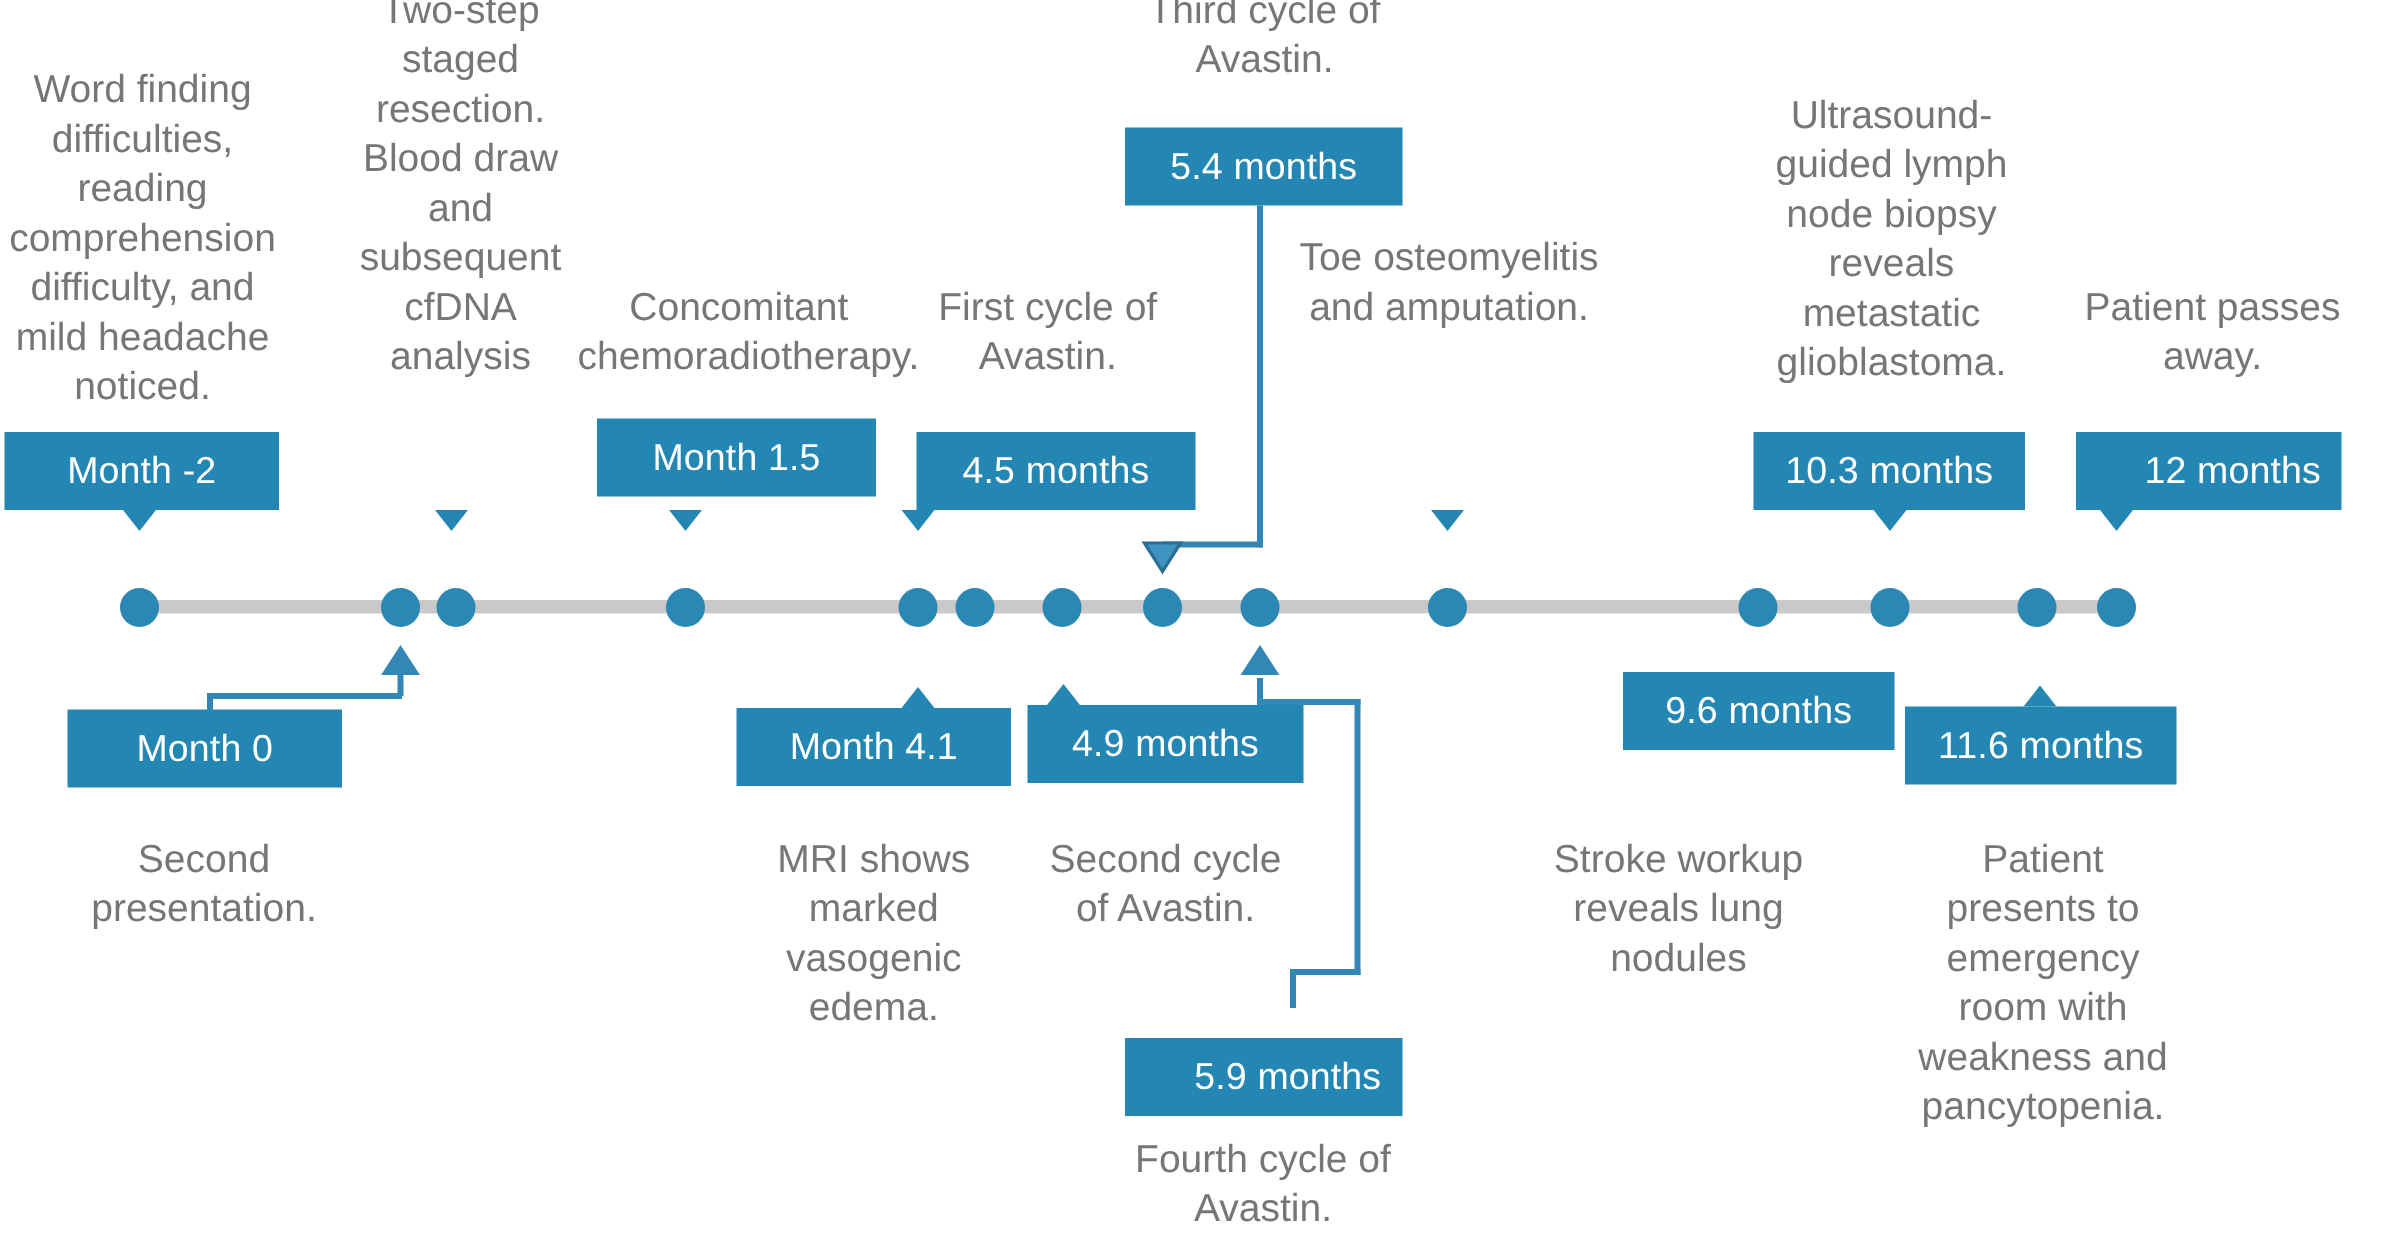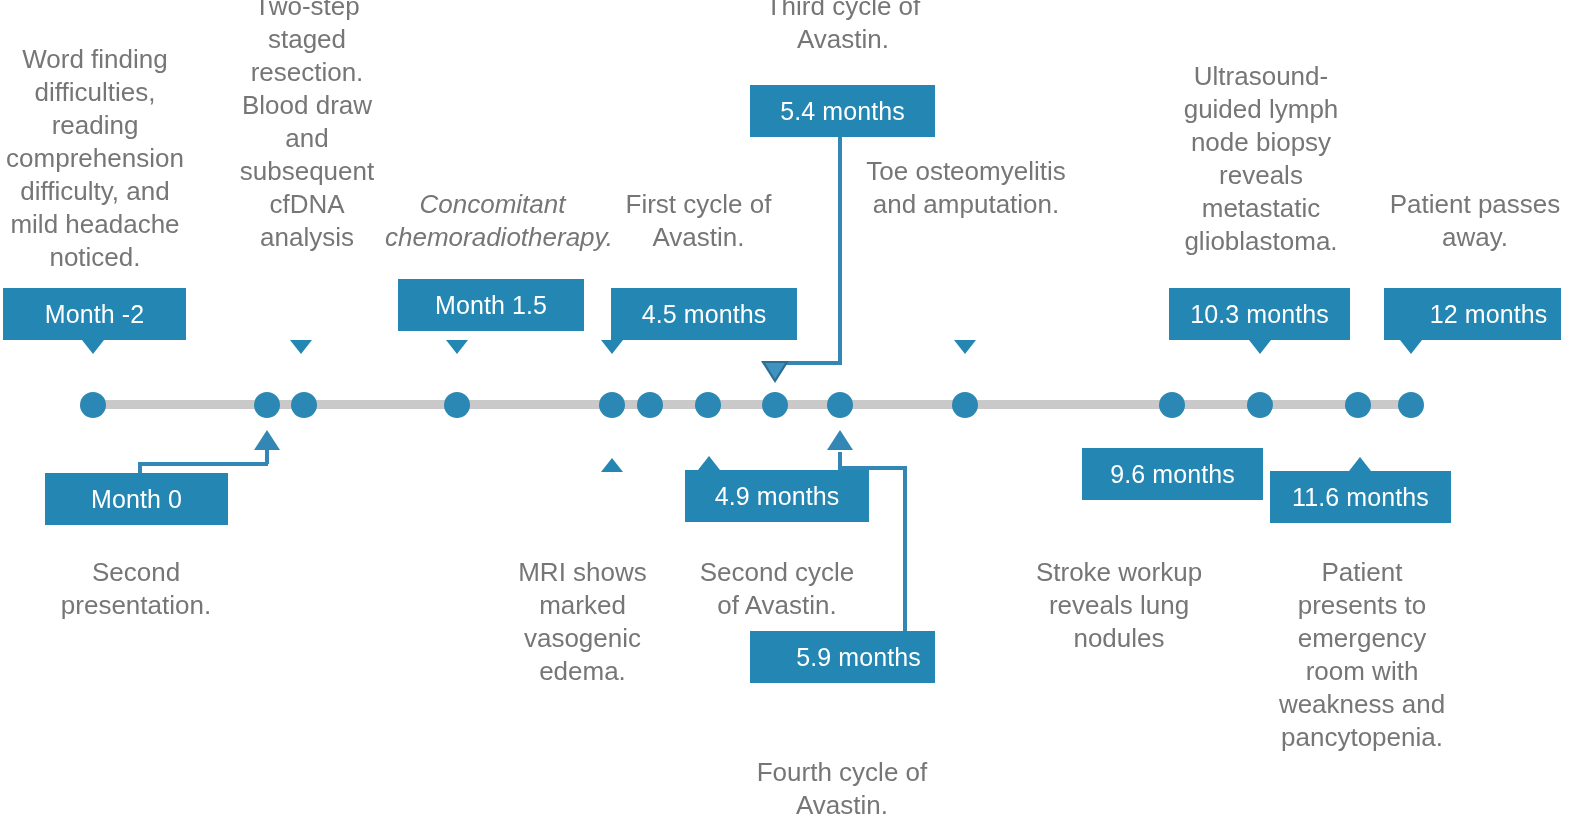--- a/index.html
+++ b/index.html
@@ -113,21 +113,21 @@
 </style>
 </head>
 <body>
 
 <div id="canvas">
 
   <div class="caption" style="left:2px; top:43px; width:186px;">Word finding difficulties, reading comprehension difficulty, and mild headache noticed.</div>
 
   <div class="caption" style="left:226px; top:-10px; width:162px;">Two-step staged resection. Blood draw and subsequent cfDNA analysis</div>
 
-  <div class="caption" style="left:385px; top:188px; width:215px;font-style:italic;">Concomitant chemoradiotherapy.</div>
+  <div class="caption" style="left:385px; top:188px; width:215px;">Concomitant chemoradiotherapy.</div>
 
   <div class="caption" style="left:611px; top:188px; width:175px;">First cycle of Avastin.</div>
 
   <div class="caption" style="left:748px; top:-10px; width:190px;">Third cycle of Avastin.</div>
 
   <div class="caption" style="left:1170px; top:60px; width:182px;">Ultrasound-guided lymph node biopsy reveals metastatic glioblastoma.</div>
 
   <div class="caption" style="left:861px; top:155px; width:210px;">Toe osteomyelitis and amputation.</div>
 
   <div class="caption" style="left:1382px; top:188px; width:186px;">Patient passes away.</div>
@@ -176,38 +176,39 @@
   <div class="node" style="left:1398px; top:392px;"></div>
 
   <div class="conn-v" style="left:138px; top:462px; height:14px;"></div>
   <div class="conn-h" style="left:138px; top:462px; width:130px;"></div>
   <div class="conn-v" style="left:265px; top:450px; height:14px;"></div>
   <div class="arrow-up" style="left:254px; top:430px;"></div>
 
   <div class="chip" style="left:45px; top:473px; width:183px; height:52px;">Month 0</div>
 
   <div class="tail-up" style="left:601px; top:458px;"></div>
+  <div class="chip" style="left:491px; top:472px; width:183px; height:52px;">Month 4.1</div>
 
   <div class="tail-up" style="left:698px; top:456px;"></div>
   <div class="chip" style="left:685px; top:470px; width:184px; height:52px;">4.9 months</div>
 
   <div class="tail-up" style="left:1161px; top:457px;"></div>
   <div class="chip" style="left:1082px; top:448px; width:181px; height:52px;">9.6 months</div>
 
   <div class="tail-up" style="left:1349px; top:457px;"></div>
   <div class="chip" style="left:1270px; top:471px; width:181px; height:52px;">11.6 months</div>
 
   <div class="conn-v" style="left:903px; top:466px; height:184px;"></div>
   <div class="conn-h" style="left:860px; top:646px; width:47px;"></div>
   <div class="conn-v" style="left:860px; top:646px; height:26px;"></div>
   <div class="conn-h" style="left:838px; top:466px; width:69px;"></div>
   <div class="conn-v" style="left:838px; top:452px; height:16px;"></div>
   <div class="arrow-up" style="left:827px; top:430px;"></div>
 
-  <div class="chip" style="left:750px; top:631px; width:185px; height:52px;padding-left:32px;">5.9 months</div>
+  <div class="chip" style="left:750px; top:692px; width:185px; height:52px;padding-left:32px;">5.9 months</div>
 
   <div class="caption" style="left:45px; top:556px; width:182px;">Second presentation.</div>
 
   <div class="caption" style="left:500px; top:556px; width:165px;">MRI shows marked vasogenic edema.</div>
 
   <div class="caption" style="left:688px; top:556px; width:178px;">Second cycle of Avastin.</div>
 
   <div class="caption" style="left:752px; top:756px; width:180px;">Fourth cycle of Avastin.</div>
 
   <div class="caption" style="left:1028px; top:556px; width:182px;">Stroke workup reveals lung nodules</div>

